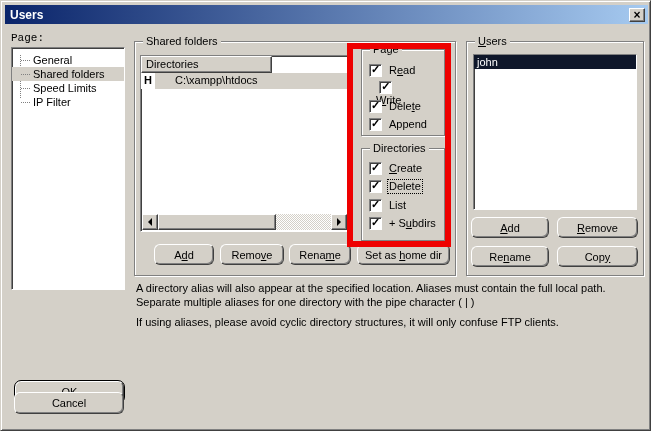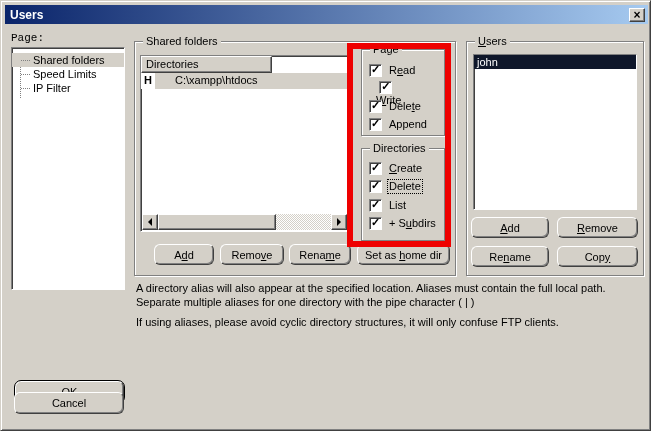--- a/index.html
+++ b/index.html
@@ -157,20 +157,23 @@
     <span>Users</span>
     <span class="close-btn raised">
       <span>×</span>
     </span>
   </div>
 
   <div class="abs" style="left:10px; top:31px;font-family:Liberation Mono, monospace;">Page:</div>
 
   <div class="abs sunken page-list">
     <div class="tree-vline"></div>
+    <div class="tree-item">
+      <span class="tree-label">General</span>
+    </div>
     <div class="tree-item selected">
       <span class="tree-label">Shared folders</span>
     </div>
     <div class="tree-item">
       <span class="tree-label">Speed Limits</span>
     </div>
     <div class="tree-item">
       <span class="tree-label">IP Filter</span>
     </div>
   </div>

